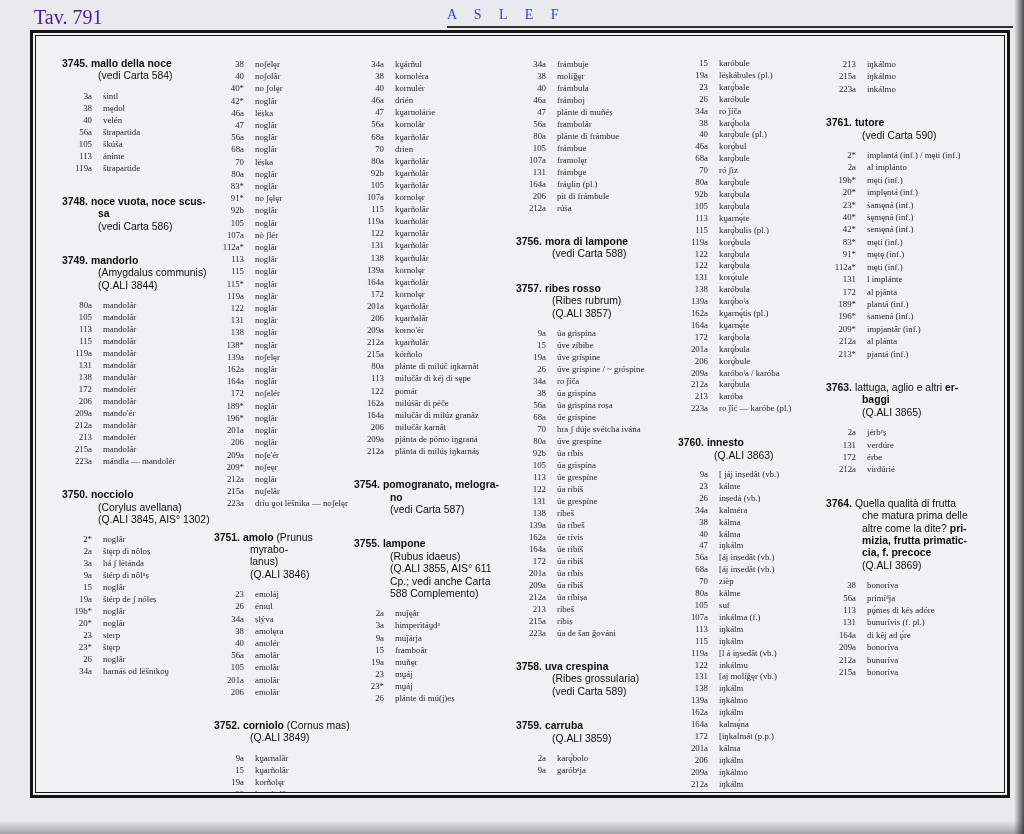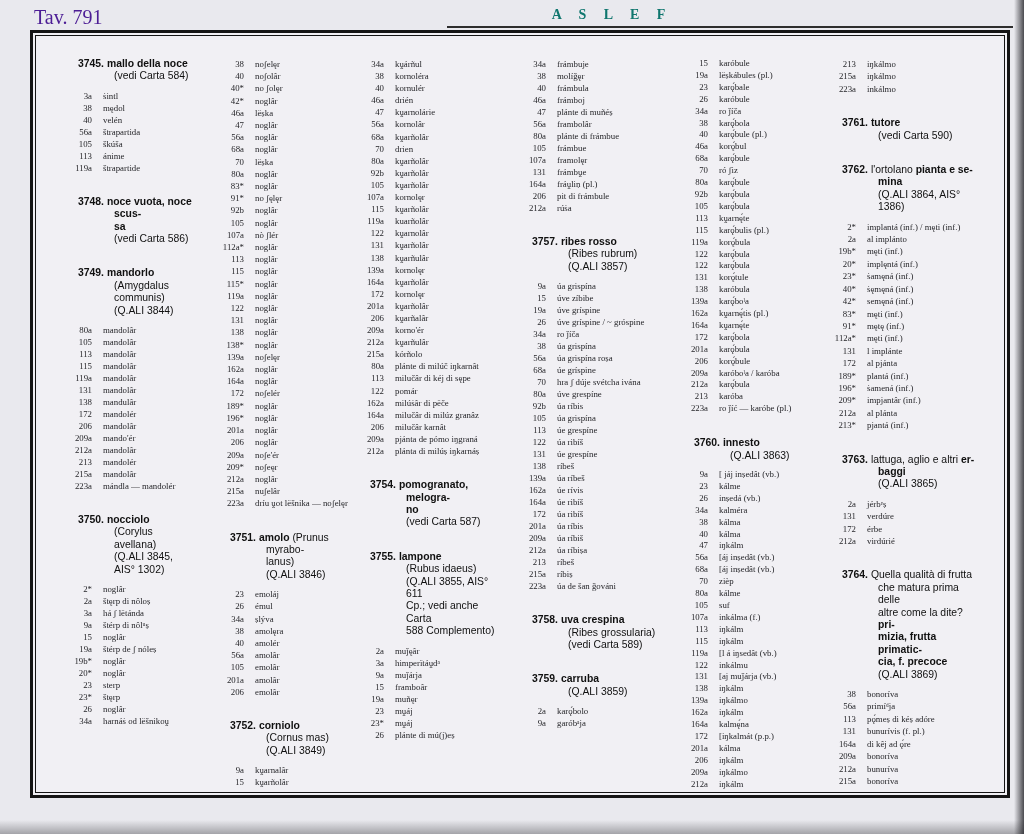--- a/index.html
+++ b/index.html
@@ -2,33 +2,33 @@
 <html><head>
 <meta charset="utf-8">
 <style>
   html,body{margin:0;padding:0}
   body{
     width:1024px;height:834px;position:relative;overflow:hidden;
     background:#e9e9ee;
     font-family:"Liberation Serif",serif;
   }
   .tav{position:absolute;left:34px;top:6px;font-size:20px;color:#4c1d95}
-  .mast{position:absolute;left:447px;top:7px;width:330px;text-align:center;
-        font-size:14px;font-weight:bold;letter-spacing:7px;color:#0f766e}
+  .mast{position:absolute;left:447px;top:7px;width:330px;text-align:left;
+        font-size:14px;font-weight:normal;letter-spacing:7px;color:#1d4ed8}
   .rule{position:absolute;left:447px;top:26px;width:566px;height:2px;background:#2d2d2d}
   .frame{position:absolute;left:30px;top:30px;width:980px;height:768px;
          border:3px solid #151515;background:#f1f0f4;box-sizing:border-box}
   .frame-inner{position:absolute;top:2px;left:2px;right:2px;bottom:2px;
          border:1px solid #151515;box-sizing:border-box;
          padding:10px 4px 0 26px;overflow:hidden}
   .cols{display:grid;grid-template-columns:150px 138px 160px 160px 146px 168px;
         column-gap:2px;height:100%}
   .col{position:relative;overflow:hidden}
   .section{font-family:"Liberation Sans",sans-serif;font-size:10.4px;line-height:12.4px;
-        color:#101010;padding-left:36px;text-indent:-36px;margin:22px 16px 7px}
+        color:#101010;padding-left:36px;text-indent:-36px;margin:22px 0 7px}
   .section:first-child{margin-top:12px}
   .section .b{font-weight:bold}
   .entries:first-child{padding-top:12px}
   .row{display:flex;white-space:nowrap;font-size:8.8px;line-height:12.4px;color:#26262a}
   .num{flex:none;width:30px;text-align:right}
   .word{margin-left:11px}
   .c1 .row,.c4 .row{line-height:12px}
   .c2 .row{line-height:12.2px}
   .c3 .row{line-height:12.1px}
   .c5 .row{line-height:11.9px}
@@ -624,20 +624,21 @@
               </div>
               <div class="row">
                 <span class="num">206</span>
                 <span class="word">pit di frámbule</span>
               </div>
               <div class="row">
                 <span class="num">212a</span>
                 <span class="word">rúṡa</span>
               </div>
             </div>
+            <div class="section"><span class="b">3756. mora di lampone</span><br><span>(vedi Carta 588)</span></div>
             <div class="section"><span class="b">3757. ribes rosso</span><br><span>(Ribes rubrum)</span><br><span>(Q.ALI 3857)</span></div>
             <div class="entries">
               <div class="row">
                 <span class="num">9a</span>
                 <span class="word">úa grispína</span>
               </div>
               <div class="row">
                 <span class="num">15</span>
                 <span class="word">úve zíbibe</span>
               </div>
@@ -939,21 +940,21 @@
               <div class="row">
                 <span class="num">119a</span>
                 <span class="word">[l á iŋsedât (vb.)</span>
               </div>
               <div class="row">
                 <span class="num">122</span>
                 <span class="word">inkálmu</span>
               </div>
               <div class="row">
                 <span class="num">131</span>
-                <span class="word">[aj muǰárja (vb.)</span>
+                <span class="word">[aj molíǧęr (vb.)</span>
               </div>
               <div class="row">
                 <span class="num">138</span>
                 <span class="word">iŋkálm</span>
               </div>
               <div class="row">
                 <span class="num">139a</span>
                 <span class="word">iŋkálmo</span>
               </div>
               <div class="row">
@@ -995,21 +996,20 @@
               <div class="row">
                 <span class="num">215a</span>
                 <span class="word">iŋkálmo</span>
               </div>
               <div class="row">
                 <span class="num">223a</span>
                 <span class="word">inkálmo</span>
               </div>
             </div>
             <div class="section"><span class="b">3761. tutore</span><br><span>(vedi Carta 590)</span></div>
-            <div class="section"><span class="b">3762. </span><span>l'ortolano </span><span class="b">pianta </span><span class="b">e se-</span><br><span class="b">mina</span><br><span>(Q.ALI 3864, AIS° 1386)</span></div>
             <div class="entries">
               <div class="row">
                 <span class="num">2*</span>
                 <span class="word">implantá (inf.) / męti (inf.)</span>
               </div>
               <div class="row">
                 <span class="num">2a</span>
                 <span class="word">al implánto</span>
               </div>
               <div class="row">

